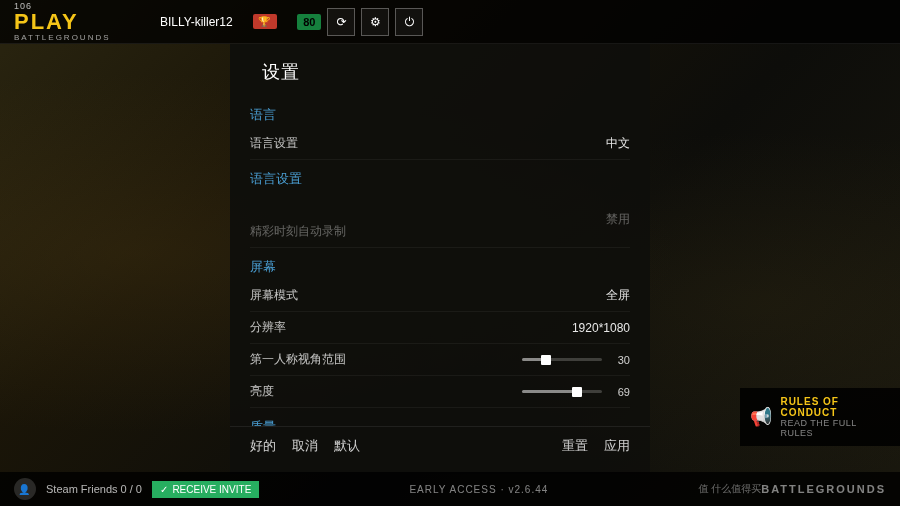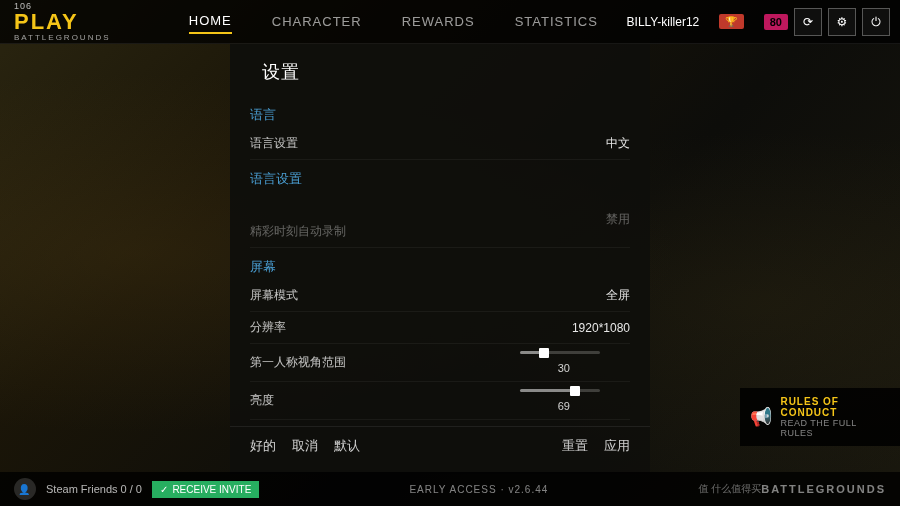--- a/index.html
+++ b/index.html
@@ -105,21 +105,21 @@
       font-size: 12px;
     }
     .user-badge {
       background: #c0392b;
       color: #fff;
       font-size: 10px;
       padding: 2px 6px;
       border-radius: 2px;
     }
     .user-level {
-      background: #be185d;
+      background: #15803d;
       color: #000;
       font-size: 11px;
       font-weight: bold;
       padding: 2px 6px;
       border-radius: 2px;
     }
 
     
     .settings-panel {
       position: absolute;
@@ -209,21 +209,20 @@
       color: rgba(255,255,255,0.35);
     }
 
     
     .slider-container {
       display: flex;
       align-items: center;
       gap: 8px;
       min-width: 140px;
       justify-content: flex-end;
-      flex-direction: column;
     }
     .slider-track {
       width: 80px;
       height: 3px;
       background: rgba(255,255,255,0.2);
       position: relative;
       border-radius: 2px;
     }
     .slider-fill {
       position: absolute;
@@ -371,26 +370,20 @@
 <body>
 
 <div class="bg"></div>
 <div class="bg-overlay"></div>
 
 <div class="topbar">
   <div class="topbar-logo">
     <span class="logo-top">106</span>
     <span class="logo-play">PLAY</span>
     <span class="logo-sub">BATTLEGROUNDS</span>
-  </div>
-  <div class="topbar-nav">
-    <span class="nav-item active">HOME</span>
-    <span class="nav-item">CHARACTER</span>
-    <span class="nav-item">REWARDS</span>
-    <span class="nav-item">STATISTICS</span>
   </div>
   <div class="topbar-right">
     <div class="user-info">
       <span>BILLY-killer12</span>
       <span class="user-badge">🏆</span>
       <span class="user-level">80</span>
     </div>
     <div class="topbar-icon-btn">⟳</div>
     <div class="topbar-icon-btn">⚙</div>
     <div class="topbar-icon-btn">⏻</div>

